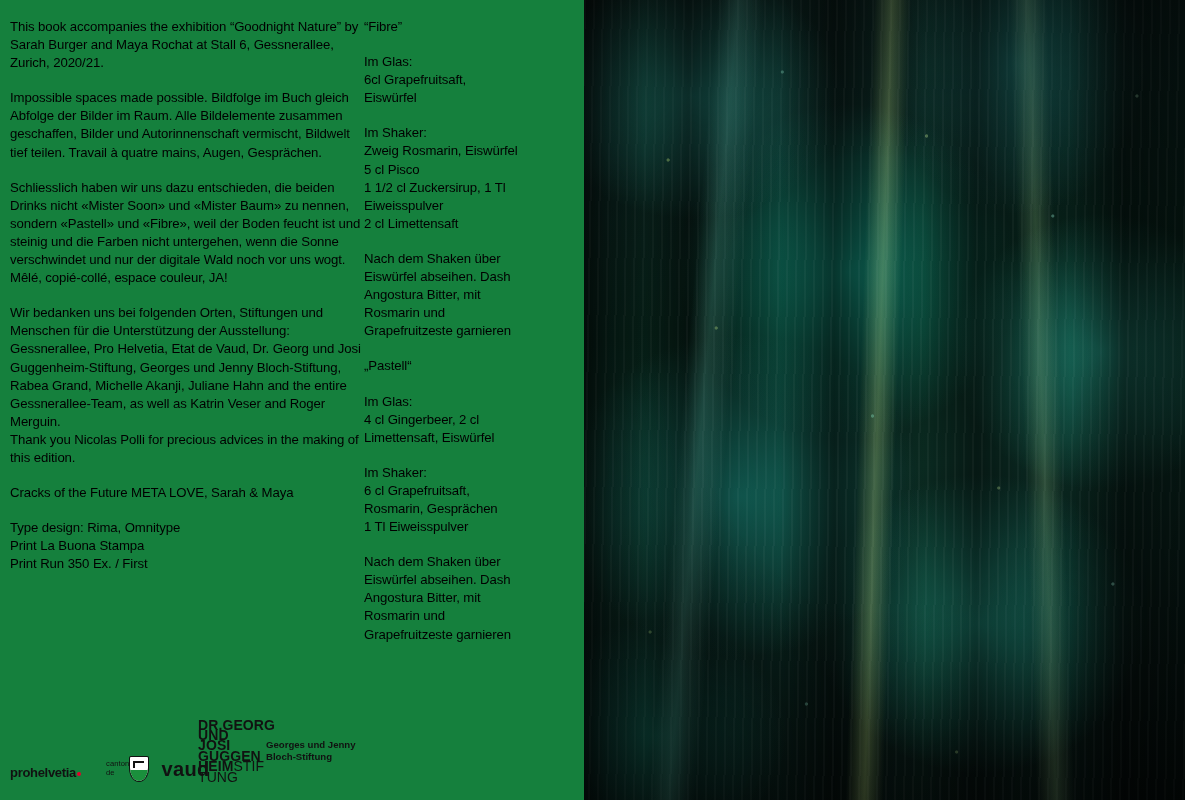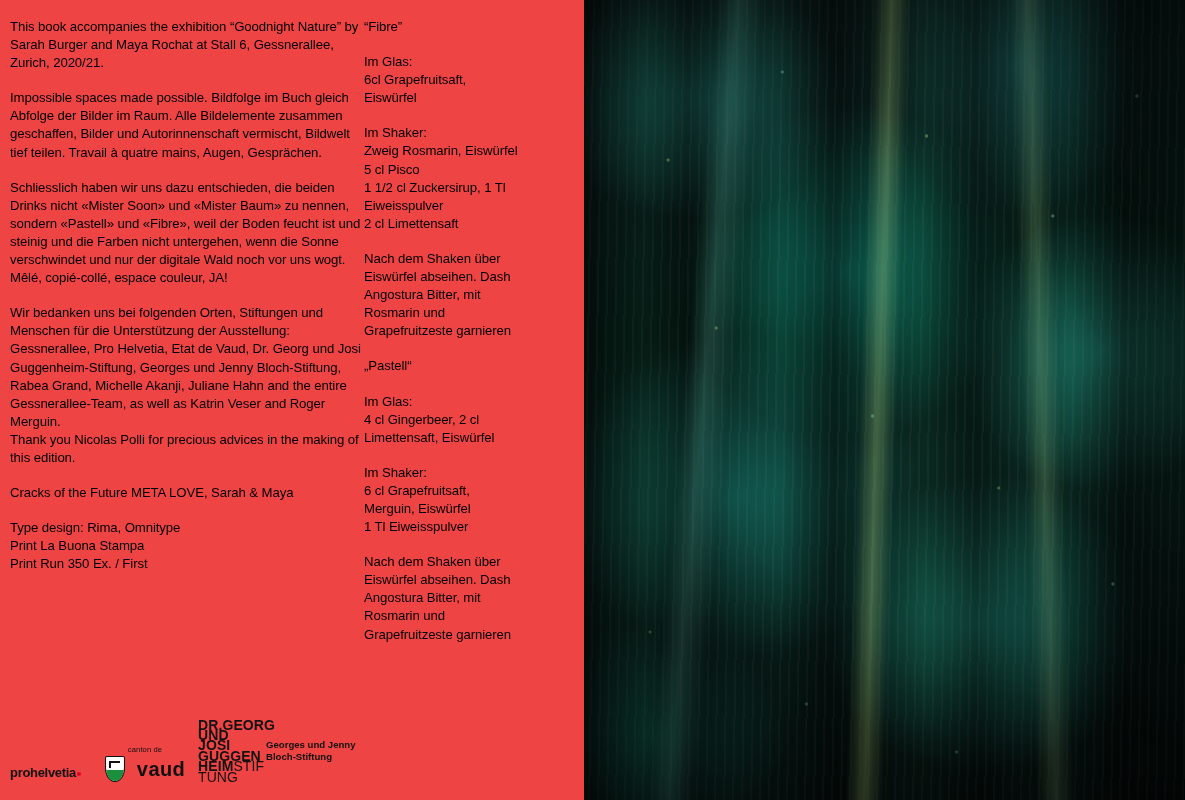--- a/index.html
+++ b/index.html
@@ -6,21 +6,21 @@
   html, body {
     margin: 0; padding: 0;
     width: 1185px; height: 800px;
     background: #ffffff;
     font-family: "Liberation Sans", sans-serif;
     overflow: hidden;
   }
   #page {
     position: relative;
     width: 1185px; height: 800px;
-    background: #ef4444;
+    background: #15803d;
   }
 
   
   .col-left {
     position: absolute;
     left: 10px; top: 18px;
     width: 358px;
     font-size: 13.2px;
     line-height: 18.1px;
     letter-spacing: -0.1px;
@@ -130,21 +130,21 @@
     display: inline-block;
     width: 4px; height: 4px;
     background: #e4002b;
     border-radius: 50%;
     margin-left: 1px;
     vertical-align: 1px;
   }
 
   .logo-vaud {
     width: 78px;
-    display: flex; flex-direction: column; align-items: center;
+    display: flex; align-items: center;
     margin-left: 10px;
   }
   .logo-vaud .vtop {
     font-size: 7.6px; letter-spacing: 0.1px; color: #111; margin-bottom: 2px;
   }
   .logo-vaud .vrow { display: flex; align-items: center; gap: 12px; }
   .logo-vaud .shield {
     width: 20px; height: 26px;
     background: linear-gradient(#fff, #fff);
     border: 1.4px solid #111;
@@ -230,21 +230,21 @@
     <p>„Pastell“</p>
 
     <p>
       <span>Im Glas:</span><br>
       <span>4 cl Gingerbeer, 2 cl Limettensaft, Eiswürfel</span>
     </p>
 
     <p>
       <span>Im Shaker:</span><br>
       <span>6 cl Grapefruitsaft,</span><br>
-      <span>Merguin, Eiswürfel</span><br>
+      <span>Rosmarin, Gesprächen</span><br>
       <span>1 Tl Eiweisspulver</span>
     </p>
 
     <p class="last">Nach dem Shaken über Eiswürfel abseihen. Dash Angostura Bitter, mit Rosmarin und Grapefruitzeste garnieren</p>
   </div>
 
   <div class="image-panel">
     <div class="img-base"></div>
     <div class="img-bands"></div>
     <div class="img-lights"></div>

